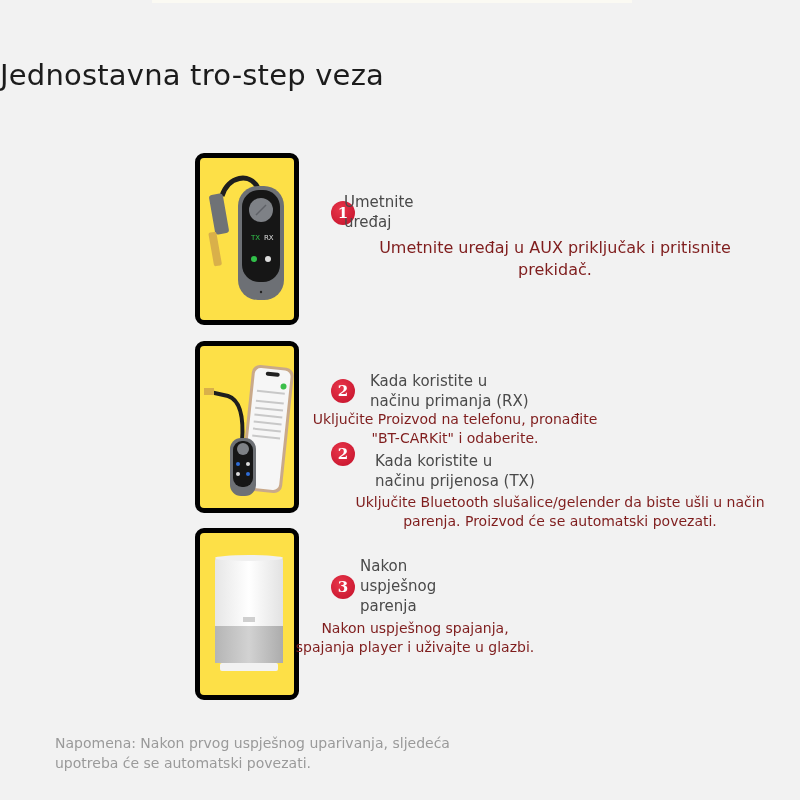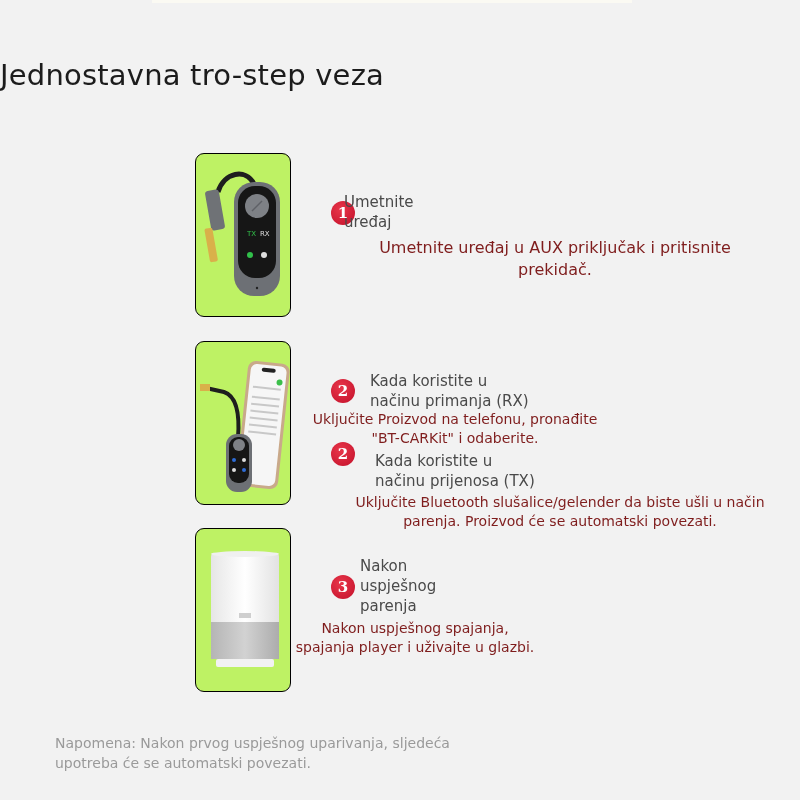--- a/index.html
+++ b/index.html
@@ -6,22 +6,22 @@
   body {
     width:800px; height:800px; background:#f2f2f2; position:relative; overflow:hidden;
     font-family:"DejaVu Sans", sans-serif;
   }
   .topline { position:absolute; left:152px; top:0; width:480px; height:3px; background:#fbfaf3; }
   .title {
     position:absolute; left:0; top:58px; width:800px; text-align:left;
     font-size:29px; color:#1c1c1c; letter-spacing:0.2px;
   }
   .card {
-    position:absolute; left:195px; width:94px; background:#bef264;
-    border:1px solid #000000; border-radius:9px; overflow:hidden;
+    position:absolute; left:195px; width:94px; background:#fde047;
+    border:5px solid #000000; border-radius:9px; overflow:hidden;
   }
   .card svg { display:block; width:100%; height:100%; }
   .badge {
     position:absolute; width:24px; height:24px; border-radius:50%;
     background:radial-gradient(circle at 40% 35%, #e8364a, #c3102a);
     color:#fff; font-size:15px; font-weight:bold; text-align:center; line-height:24px;
     font-family:"DejaVu Serif", serif;
   }
   .head {
     position:absolute; text-align:left; color:#4a4a4a; font-size:15px; line-height:20px;

